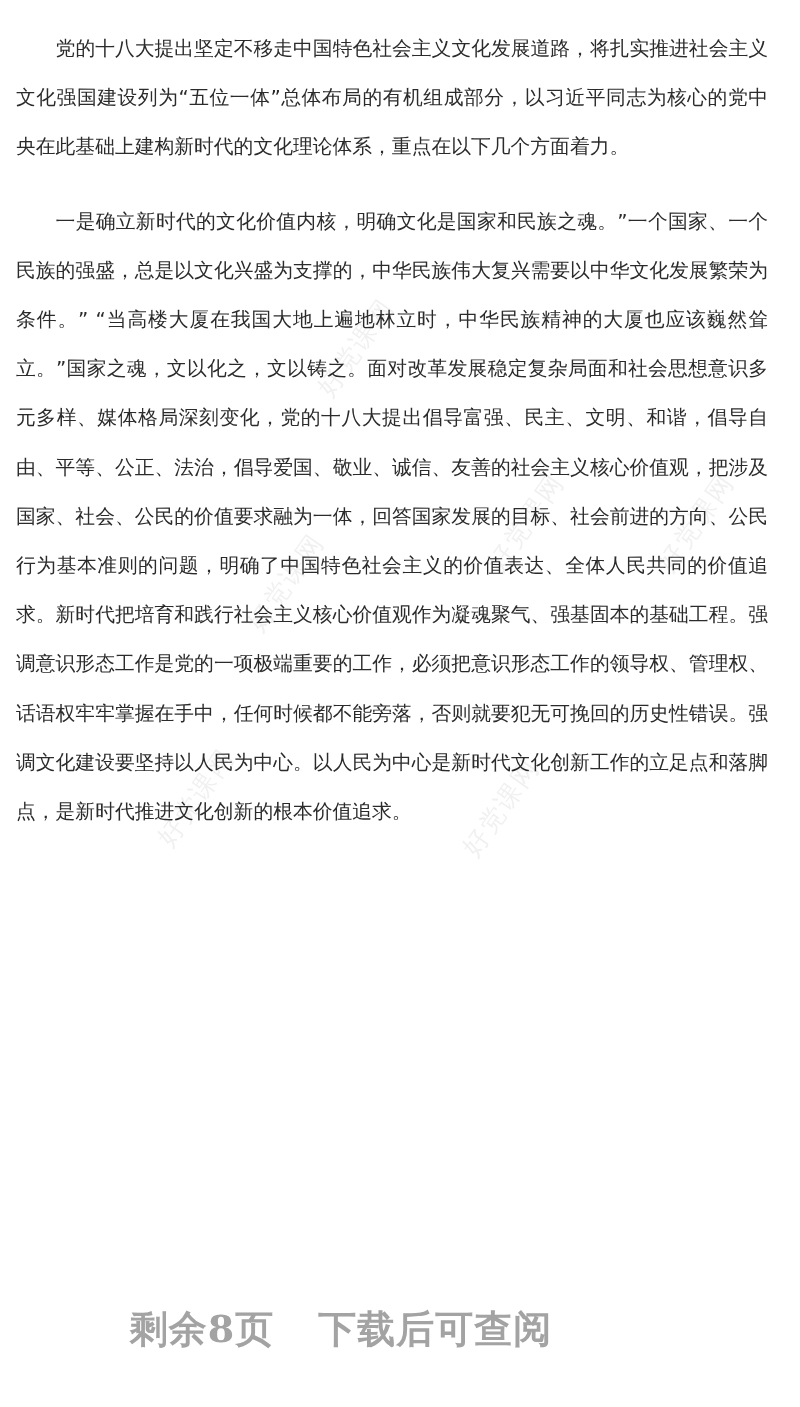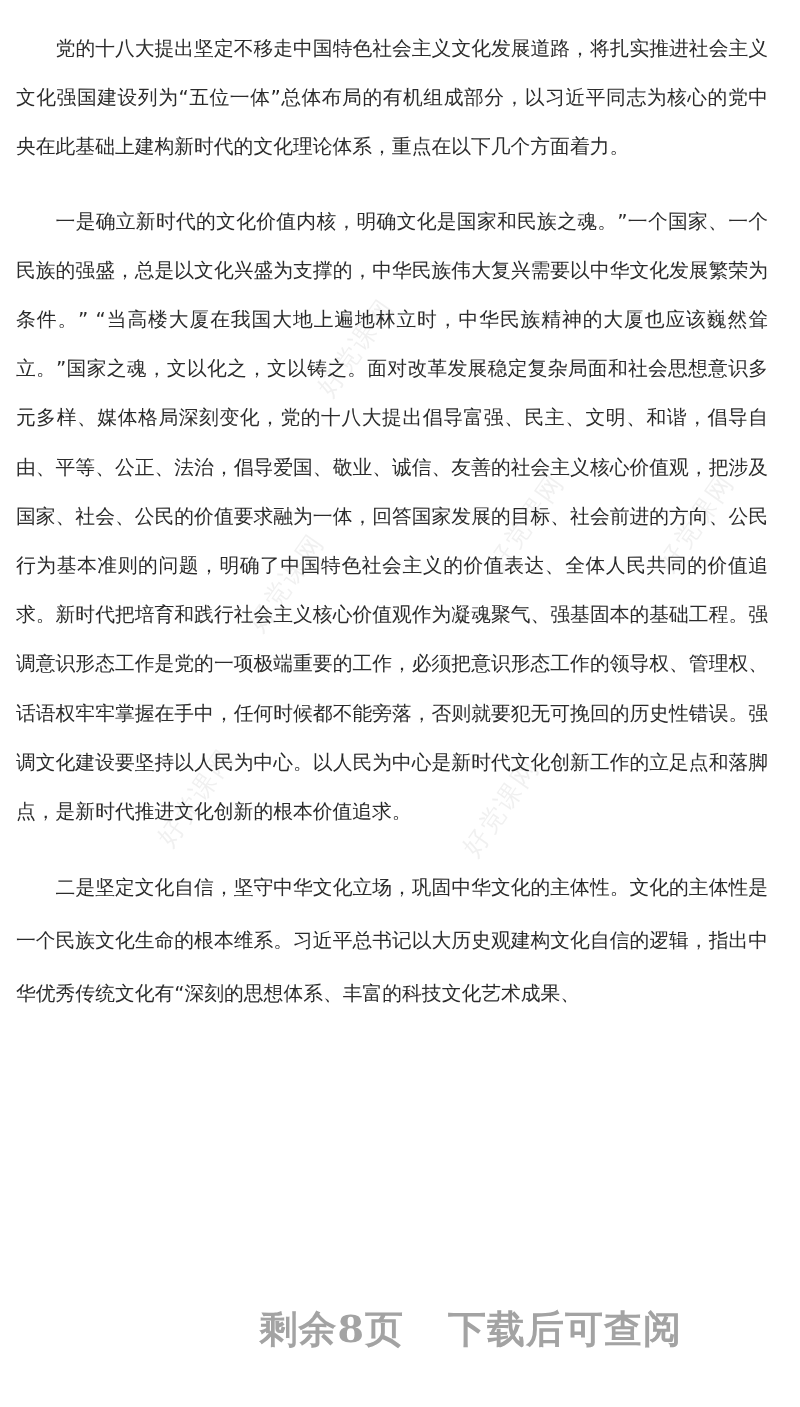--- a/index.html
+++ b/index.html
@@ -43,36 +43,35 @@
     transform: rotate(-55deg);
     transform-origin: center;
     white-space: nowrap;
     letter-spacing: 2px;
   }
   .more {
     position: absolute;
     left: 0;
     width: 682px;
     top: 1304px;
-    text-align: right;
+    text-align: center;
     font-family: "DejaVu Serif", "Liberation Serif", serif;
     font-weight: bold;
     font-size: 38px;
     color: #a3a3a3;
     letter-spacing: 1px;
   }
   .more .gap { display: inline-block; width: 44px; }
 </style>
 </head>
 <body>
 
 <div class="doc">
   <p class="para p1">党的十八大提出坚定不移走中国特色社会主义文化发展道路，将扎实推进社会主义文化强国建设列为“五位一体”总体布局的有机组成部分，以习近平同志为核心的党中央在此基础上建构新时代的文化理论体系，重点在以下几个方面着力。</p>
   <p class="para p2">一是确立新时代的文化价值内核，明确文化是国家和民族之魂。”一个国家、一个民族的强盛，总是以文化兴盛为支撑的，中华民族伟大复兴需要以中华文化发展繁荣为条件。” “当高楼大厦在我国大地上遍地林立时，中华民族精神的大厦也应该巍然耸立。”国家之魂，文以化之，文以铸之。面对改革发展稳定复杂局面和社会思想意识多元多样、媒体格局深刻变化，党的十八大提出倡导富强、民主、文明、和谐，倡导自由、平等、公正、法治，倡导爱国、敬业、诚信、友善的社会主义核心价值观，把涉及国家、社会、公民的价值要求融为一体，回答国家发展的目标、社会前进的方向、公民行为基本准则的问题，明确了中国特色社会主义的价值表达、全体人民共同的价值追求。新时代把培育和践行社会主义核心价值观作为凝魂聚气、强基固本的基础工程。强调意识形态工作是党的一项极端重要的工作，必须把意识形态工作的领导权、管理权、话语权牢牢掌握在手中，任何时候都不能旁落，否则就要犯无可挽回的历史性错误。强调文化建设要坚持以人民为中心。以人民为中心是新时代文化创新工作的立足点和落脚点，是新时代推进文化创新的根本价值追求。</p>
-  <p class="para p3">二是坚定文化自信，坚守中华文化立场，巩固中华文化的主体性。文化的主体性是一个民族文化生命的根本维系。习近平总书记以大历史观建构文化自信的逻辑，指出中华优秀传统文化有“深刻的思想体系、丰富的科技文化艺术成果、</p>
 </div>
 
 <div class="watermark-layer">
   <span class="wm" style="left:470px; top:505px;">好党课网</span>
   <span class="wm" style="left:640px; top:505px;">好党课网</span>
   <span class="wm" style="left:230px; top:565px;">好党课网</span>
   <span class="wm" style="left:140px; top:780px;">好党课网</span>
   <span class="wm" style="left:445px; top:790px;">好党课网</span>
   <span class="wm" style="left:300px; top:330px;">好党课网</span>
 </div>

